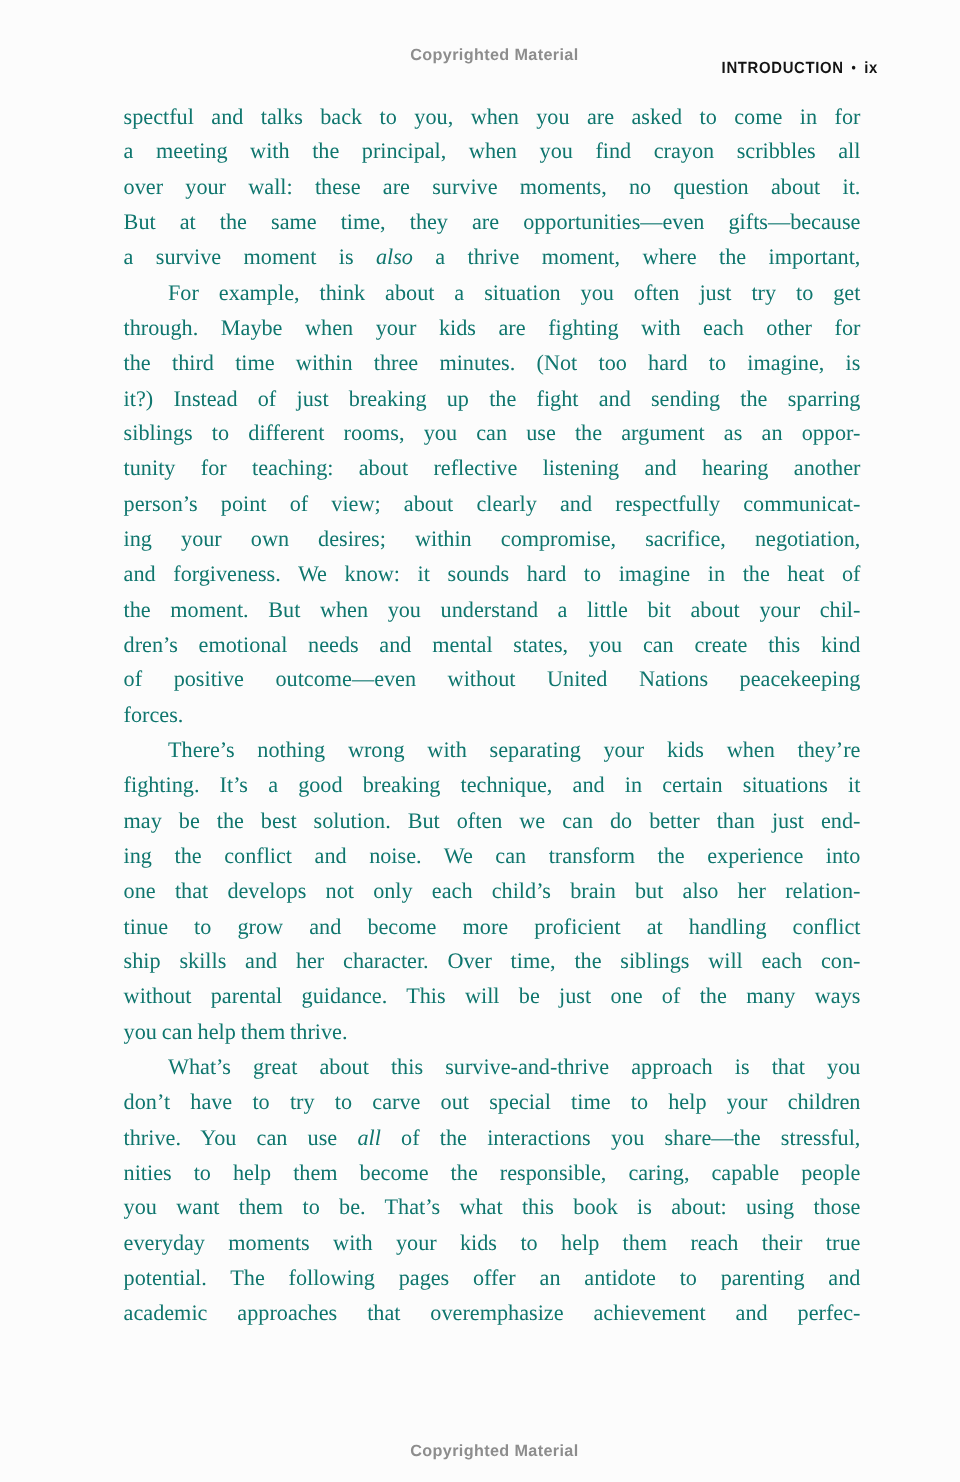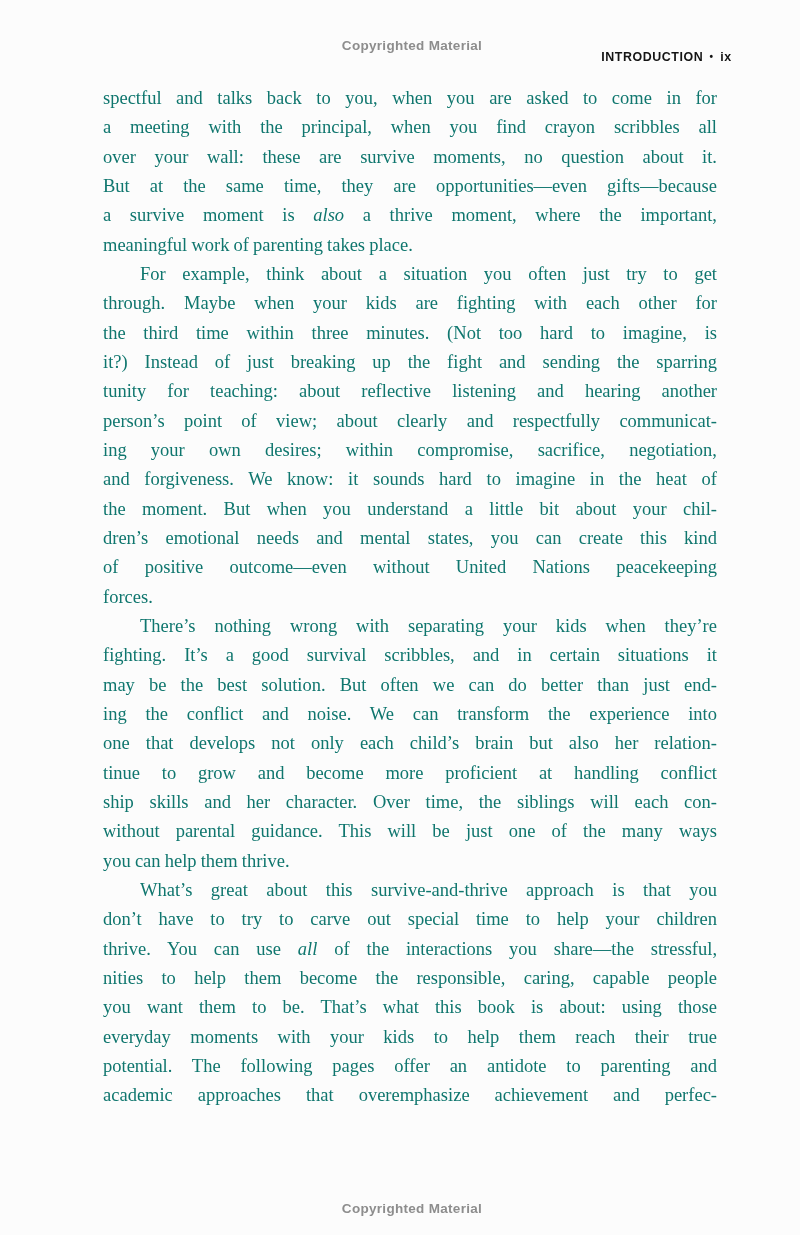--- a/index.html
+++ b/index.html
@@ -80,35 +80,35 @@
       <span>INTRODUCTION</span><span class="dot">•</span><span>ix</span>
     </span>
   </div>
 
   <div class="body-text">
       <div class="line"><span>spectful and talks back to you, when you are asked to come in for</span></div>
       <div class="line"><span>a meeting with the principal, when you find crayon scribbles all</span></div>
       <div class="line"><span>over your wall: these are survive moments, no question about it.</span></div>
       <div class="line"><span>But at the same time, they are opportunities—even gifts—because</span></div>
       <div class="line"><span>a survive moment is </span><em>also</em><span> a thrive moment, where the important,</span></div>
-      <div class="line lastline"><span>meaningful work of parenting takes place.</span></div>
       <div class="line indent"><span>For example, think about a situation you often just try to get</span></div>
       <div class="line"><span>through. Maybe when your kids are fighting with each other for</span></div>
       <div class="line"><span>the third time within three minutes. (Not too hard to imagine, is</span></div>
       <div class="line"><span>it?) Instead of just breaking up the fight and sending the sparring</span></div>
+      <div class="line"><span>siblings to different rooms, you can use the argument as an oppor-</span></div>
       <div class="line"><span>tunity for teaching: about reflective listening and hearing another</span></div>
       <div class="line"><span>person’s point of view; about clearly and respectfully communicat-</span></div>
       <div class="line"><span>ing your own desires; within compromise, sacrifice, negotiation,</span></div>
       <div class="line"><span>and forgiveness. We know: it sounds hard to imagine in the heat of</span></div>
       <div class="line"><span>the moment. But when you understand a little bit about your chil-</span></div>
       <div class="line"><span>dren’s emotional needs and mental states, you can create this kind</span></div>
       <div class="line"><span>of positive outcome—even without United Nations peacekeeping</span></div>
       <div class="line lastline"><span>forces.</span></div>
       <div class="line indent"><span>There’s nothing wrong with separating your kids when they’re</span></div>
-      <div class="line"><span>fighting. It’s a good survival scribbles, and in certain situations it</span></div>
+      <div class="line"><span>fighting. It’s a good breaking technique, and in certain situations it</span></div>
       <div class="line"><span>may be the best solution. But often we can do better than just end-</span></div>
       <div class="line"><span>ing the conflict and noise. We can transform the experience into</span></div>
       <div class="line"><span>one that develops not only each child’s brain but also her relation-</span></div>
       <div class="line"><span>tinue to grow and become more proficient at handling conflict</span></div>
       <div class="line"><span>ship skills and her character. Over time, the siblings will each con-</span></div>
       <div class="line"><span>without parental guidance. This will be just one of the many ways</span></div>
       <div class="line lastline"><span>you can help them thrive.</span></div>
       <div class="line indent"><span>What’s great about this survive-and-thrive approach is that you</span></div>
       <div class="line"><span>don’t have to try to carve out special time to help your children</span></div>
       <div class="line"><span>thrive. You can use </span><em>all</em><span> of the interactions you share—the stressful,</span></div>

